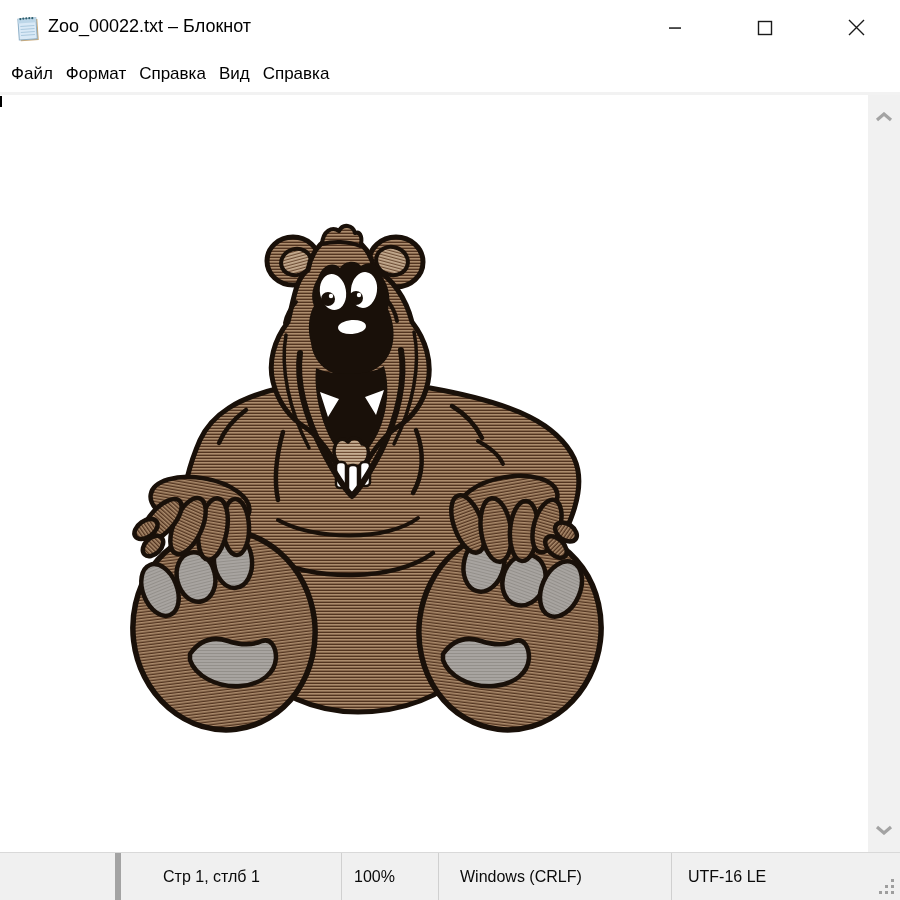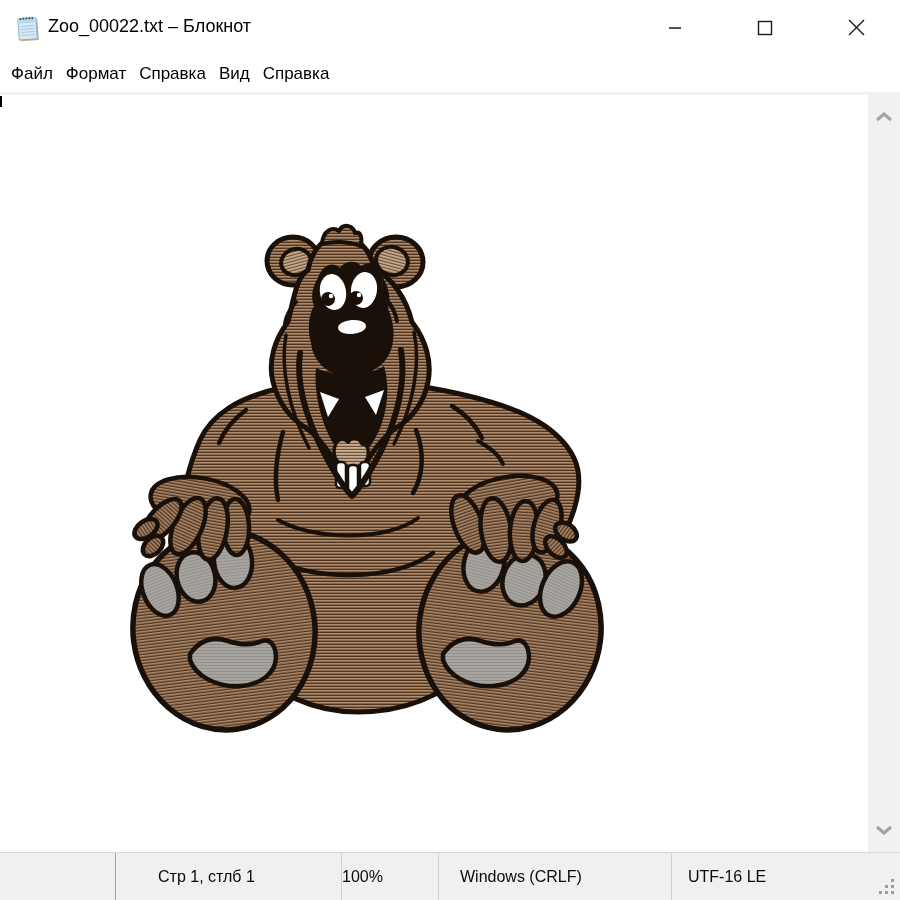--- a/index.html
+++ b/index.html
@@ -27,22 +27,22 @@
   
   .vscroll{position:absolute;top:95px;right:0;width:32px;height:757px;background:#f1f1f1;}
   .scroll-arrow{position:absolute;left:0;width:32px;height:40px;display:flex;align-items:center;justify-content:center;}
   .arrow-up{top:2px;}
   .arrow-down{bottom:2px;}
 
   
   .statusbar{position:absolute;left:0;right:0;top:852px;height:48px;background:#f0f0f0;border-top:1px solid #d9d9d9;display:flex;font-size:16px;color:#0a0a0a;}
   .sb-cell{height:100%;display:flex;align-items:center;box-sizing:border-box;white-space:nowrap;}
   .sb-0{width:115px;}
-  .sb-1{width:226px;border-left:1px solid #a3a3a3;padding-left:42px;}
-  .sb-2{width:97px;border-left:1px solid #d0d0d0;}
+  .sb-1{width:226px;border-left:6px solid #a3a3a3;padding-left:42px;}
+  .sb-2{width:97px;border-left:1px solid #d0d0d0;padding-left:12px;}
   .sb-3{width:233px;border-left:1px solid #d0d0d0;padding-left:21px;}
   .sb-4{flex:1;border-left:1px solid #d0d0d0;padding-left:16px;}
   .grip{position:absolute;right:3px;bottom:3px;}
 </style>
 </head>
 <body>
 
 <div class="window">
 
   <div class="titlebar">

